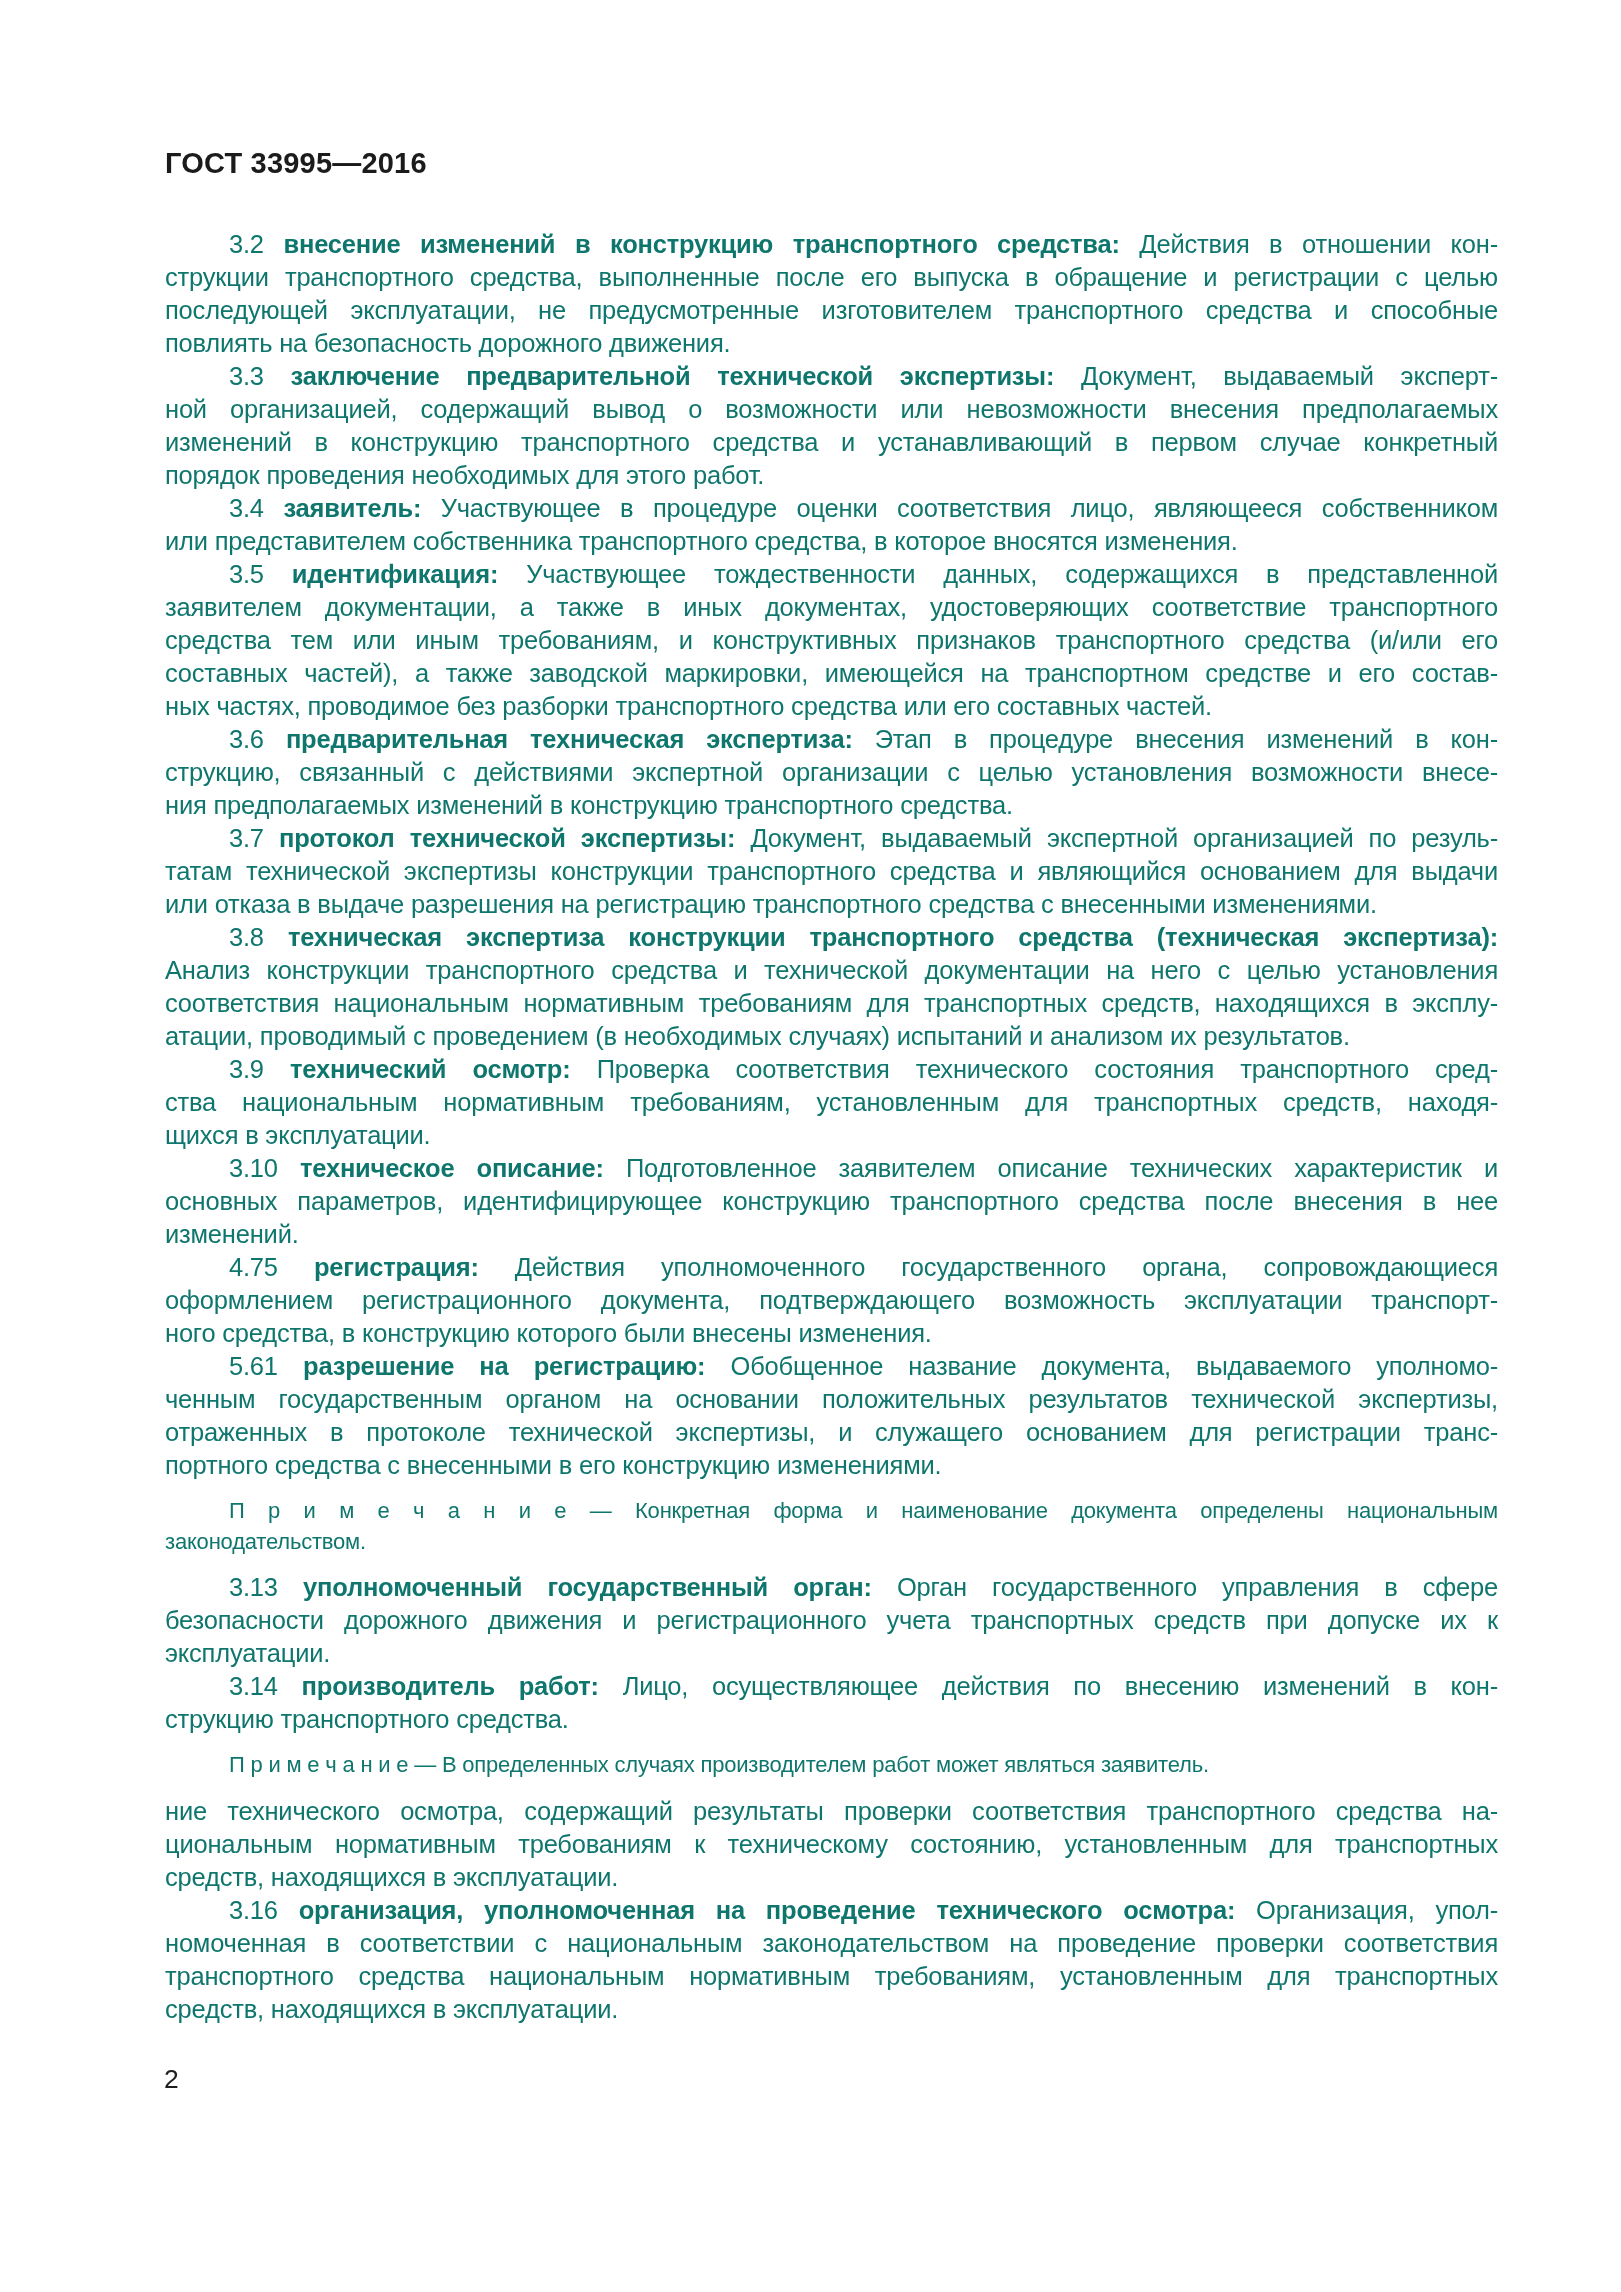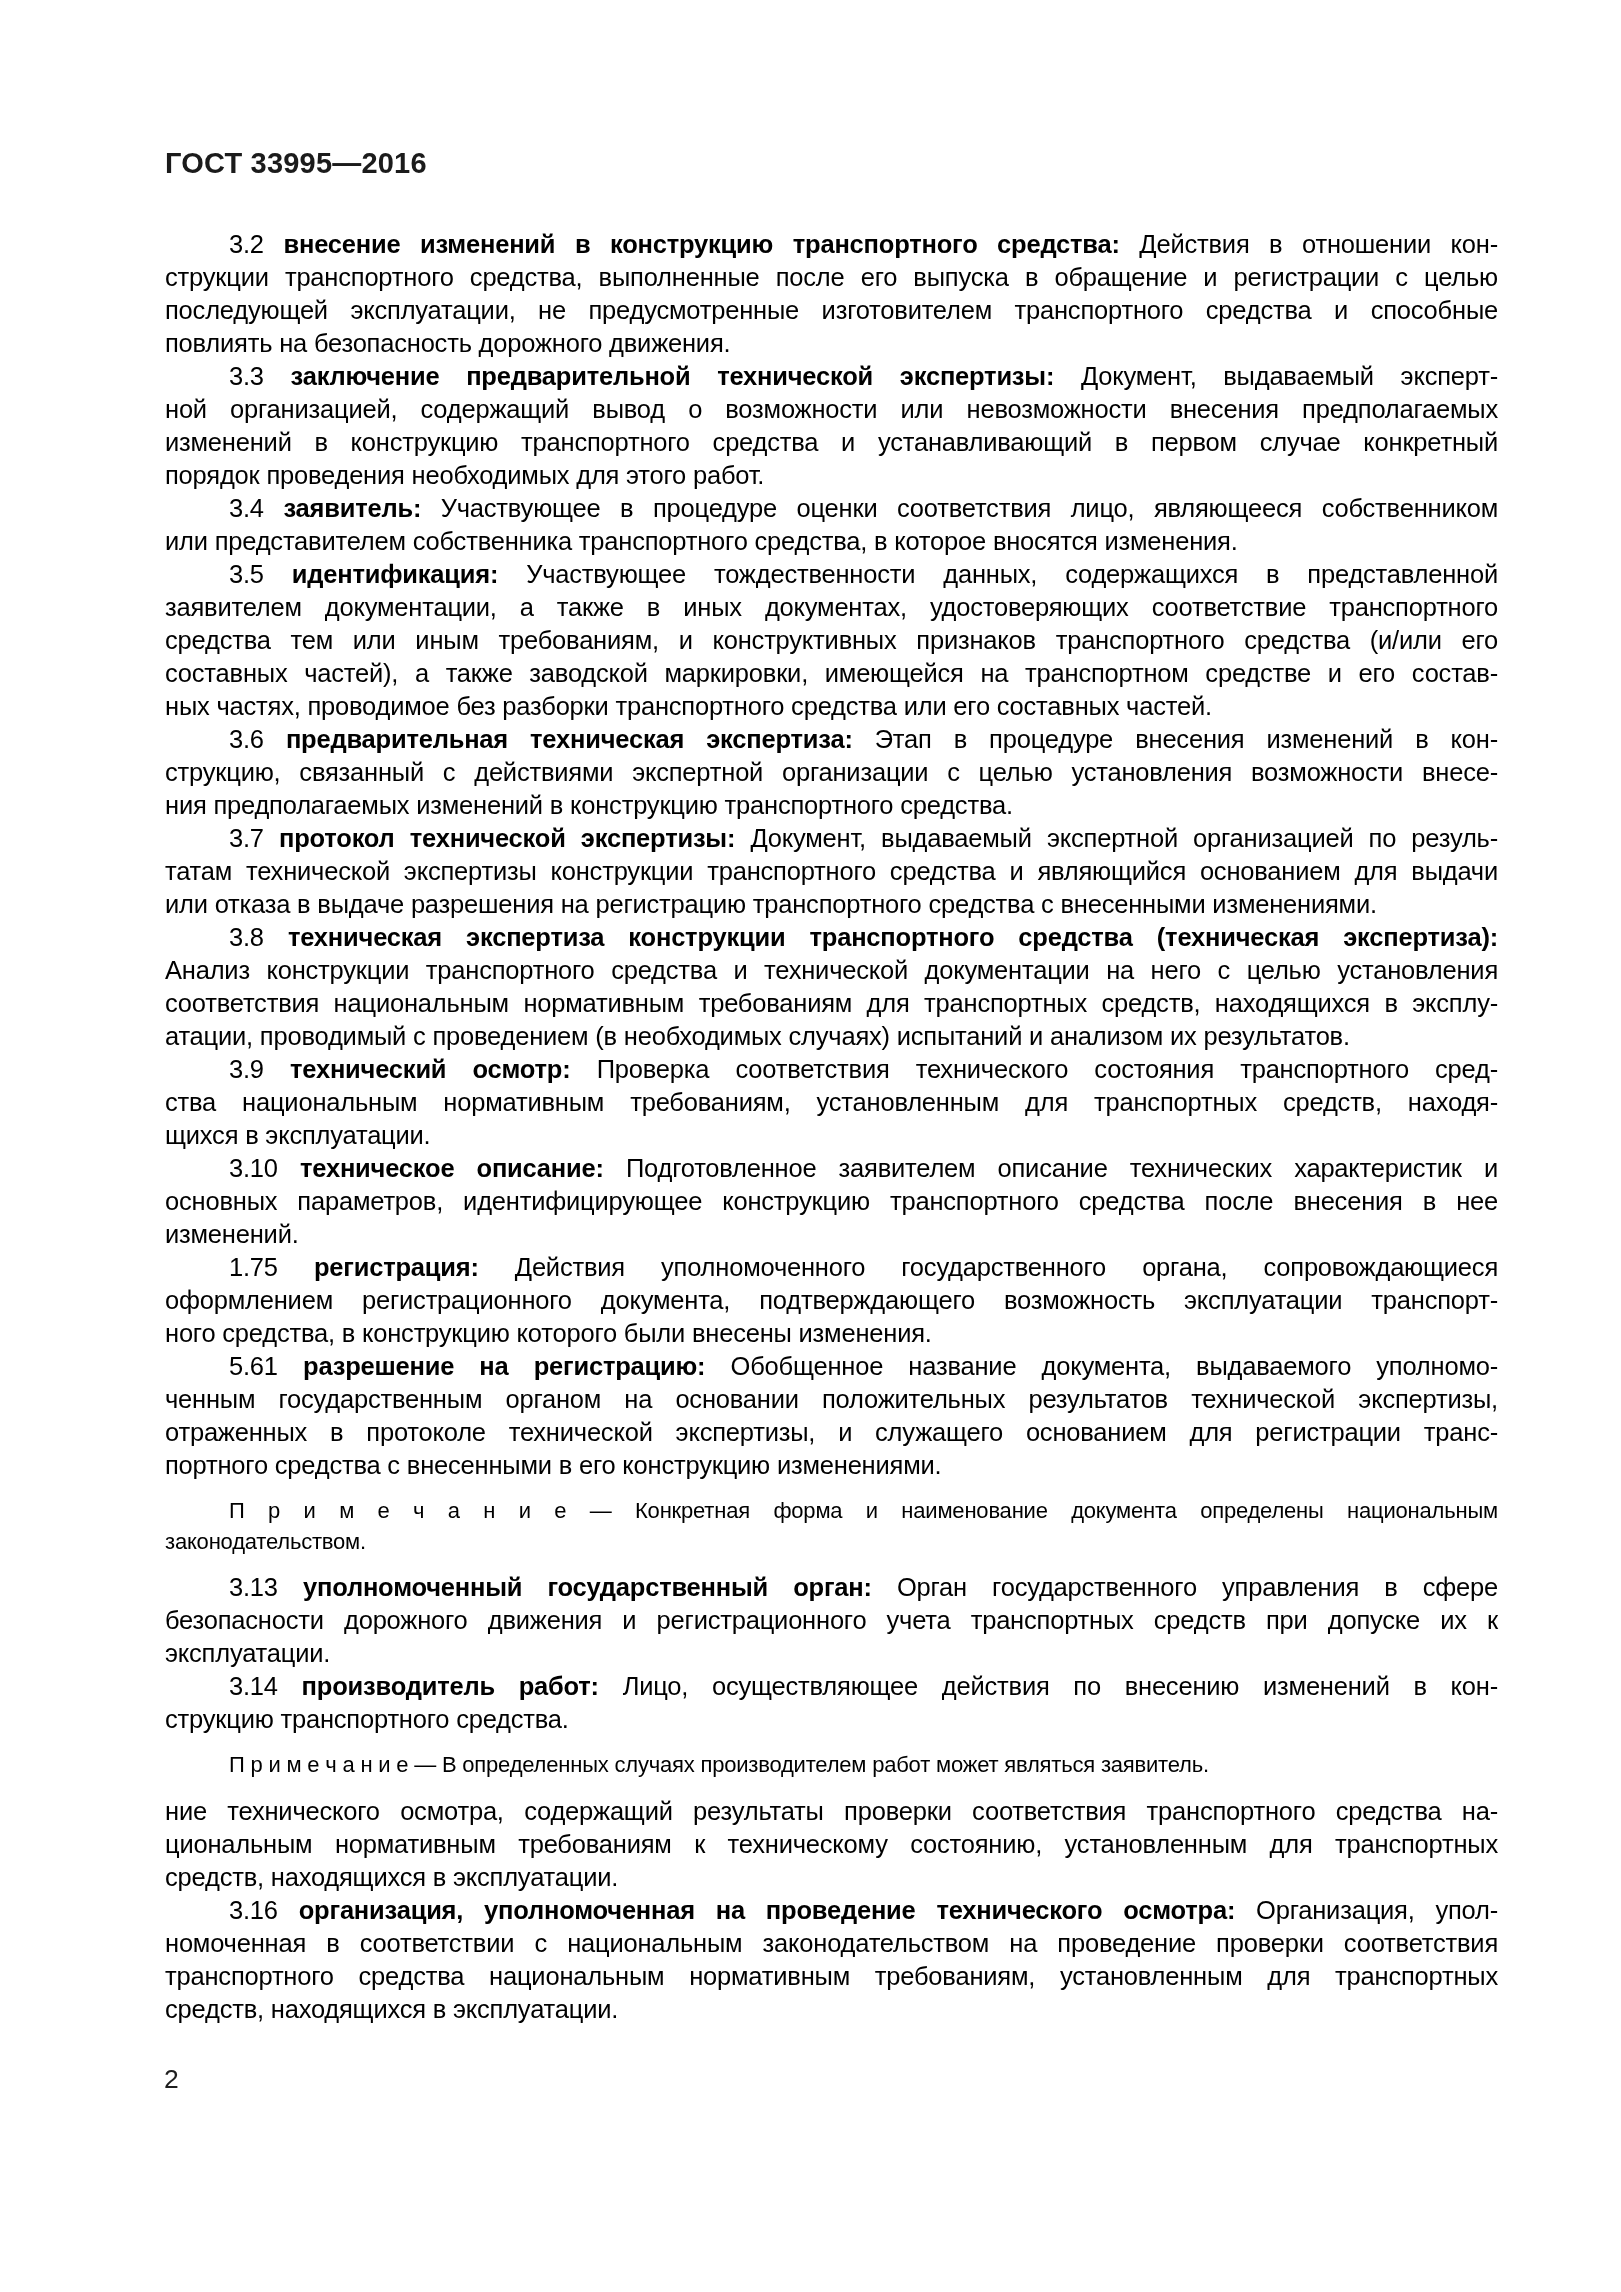--- a/index.html
+++ b/index.html
@@ -29,21 +29,21 @@
   .content {
     position: absolute;
     left: 165px;
     top: 228px;
     width: 1333px;
   }
   .line {
     text-align: justify;
     text-align-last: justify;
     letter-spacing: -0.2px;
-    color: #000000;
+    color: #0f766e;
   }
   .line.last { text-align-last: left; }
   .line.first { text-indent: 64px; }
   .para.definition .line {
     font-size: 25.5px;
     line-height: 33px;
   }
   .para.note { margin: 12.7px 0 14.7px 0; }
   .para.note .line {
     font-size: 22px;
@@ -109,21 +109,21 @@
         <div class="line first"><span class="plain">3.9 </span><span class="term">технический осмотр:</span><span class="plain"> Проверка соответствия технического состояния транспортного сред-</span></div>
         <div class="line"><span class="plain">ства национальным нормативным требованиям, установленным для транспортных средств, находя-</span></div>
         <div class="line last"><span class="plain">щихся в эксплуатации.</span></div>
       </div>
       <div class="para definition">
         <div class="line first"><span class="plain">3.10 </span><span class="term">техническое описание:</span><span class="plain"> Подготовленное заявителем описание технических характеристик и</span></div>
         <div class="line"><span class="plain">основных параметров, идентифицирующее конструкцию транспортного средства после внесения в нее</span></div>
         <div class="line last"><span class="plain">изменений.</span></div>
       </div>
       <div class="para definition">
-        <div class="line first"><span class="plain">1.75 </span><span class="term">регистрация:</span><span class="plain"> Действия уполномоченного государственного органа, сопровождающиеся</span></div>
+        <div class="line first"><span class="plain">4.75 </span><span class="term">регистрация:</span><span class="plain"> Действия уполномоченного государственного органа, сопровождающиеся</span></div>
         <div class="line"><span class="plain">оформлением регистрационного документа, подтверждающего возможность эксплуатации транспорт-</span></div>
         <div class="line last"><span class="plain">ного средства, в конструкцию которого были внесены изменения.</span></div>
       </div>
       <div class="para definition">
         <div class="line first"><span class="plain">5.61 </span><span class="term">разрешение на регистрацию:</span><span class="plain"> Обобщенное название документа, выдаваемого уполномо-</span></div>
         <div class="line"><span class="plain">ченным государственным органом на основании положительных результатов технической экспертизы,</span></div>
         <div class="line"><span class="plain">отраженных в протоколе технической экспертизы, и служащего основанием для регистрации транс-</span></div>
         <div class="line last"><span class="plain">портного средства с внесенными в его конструкцию изменениями.</span></div>
       </div>
       <div class="para note">

